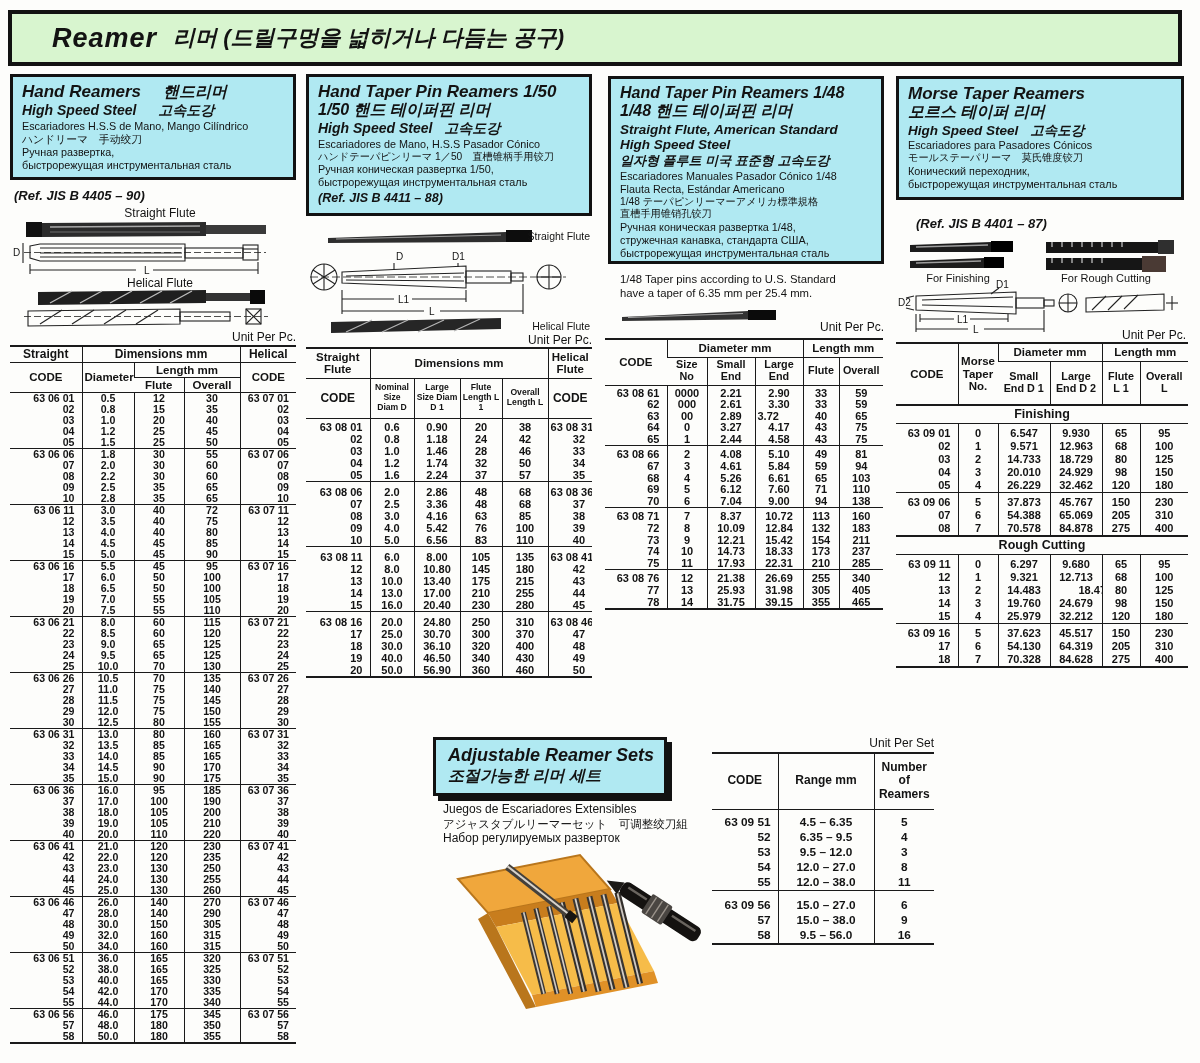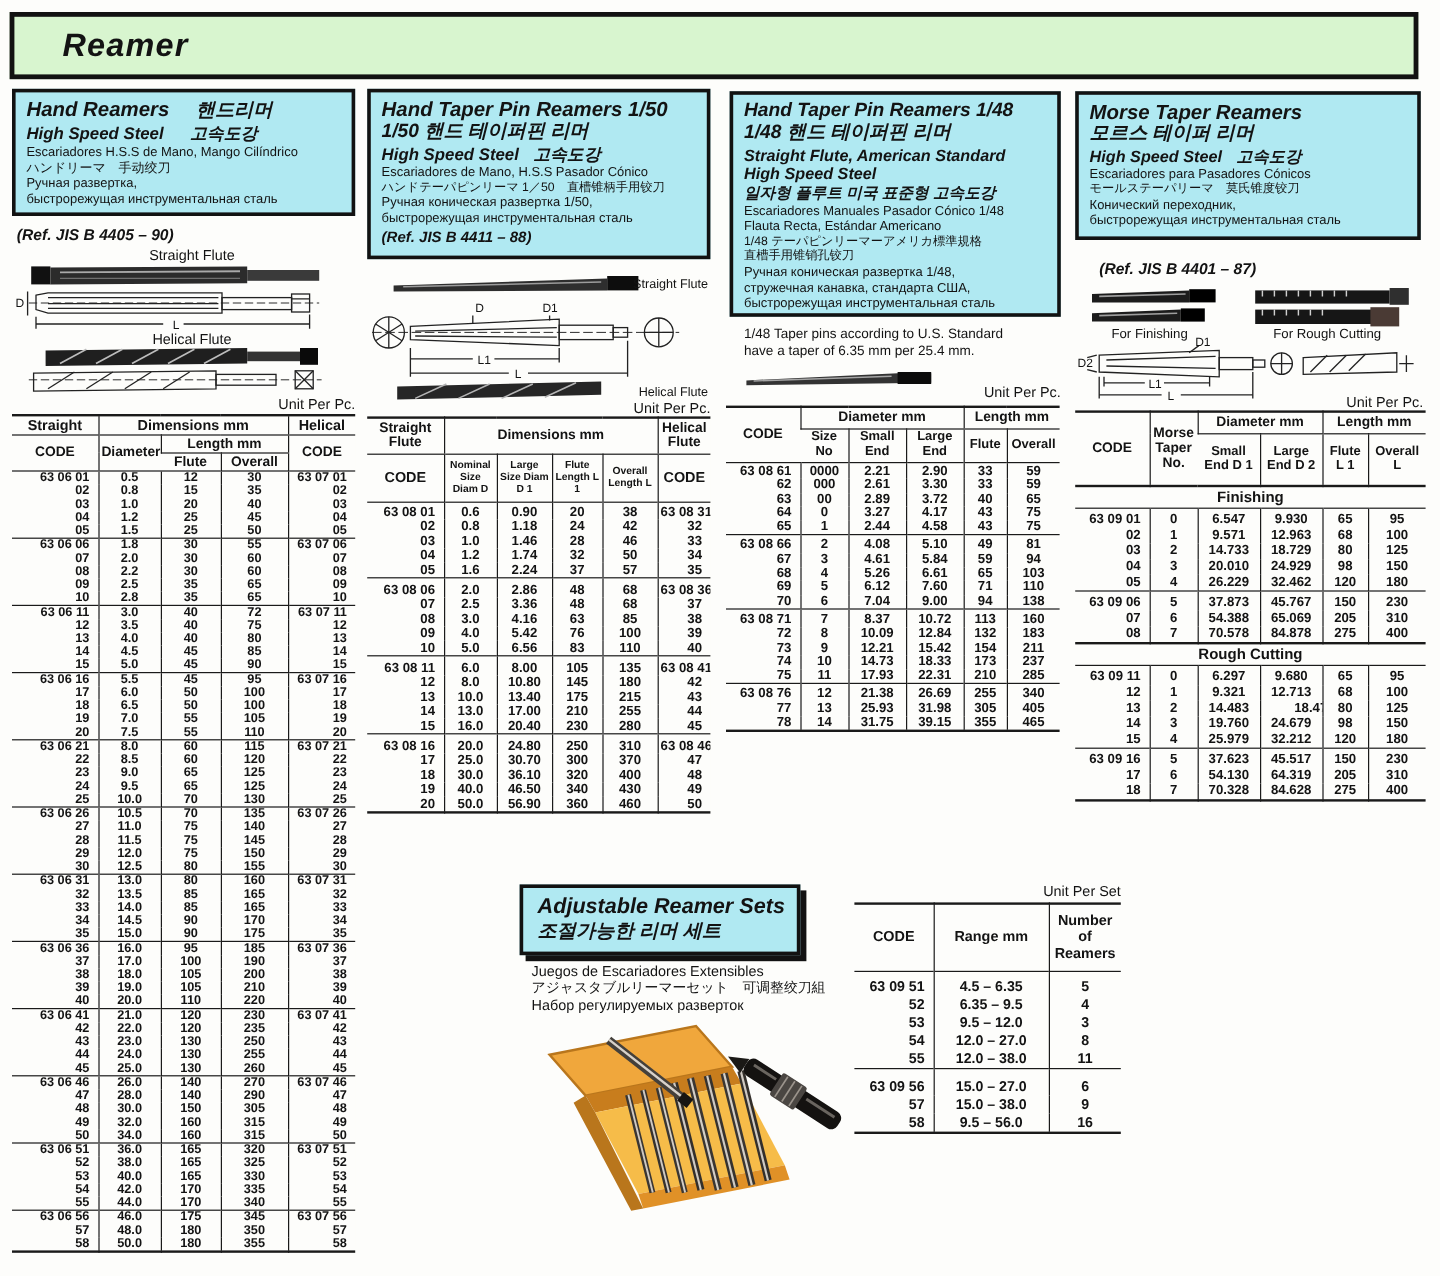--- a/index.html
+++ b/index.html
@@ -106,20 +106,21 @@
 
   .dlab { font-size:12px; fill:#131313; }
   .dlabsm { font-size:10px; fill:#131313; }
   svg text { font-family:"Liberation Sans","DejaVu Sans",sans-serif; }
 </style>
 </head>
 <body>
 
 <div class="abs banner">
   <span class="en">Reamer</span>
+  <span class="ko">리머 (드릴구멍을 넓히거나 다듬는 공구)</span>
 </div>
 
 <div class="abs hbox" style="left:10px; top:74px; width:286px; height:106px;">
   <div class="rowline">
       <span class="t1">Hand Reamers</span>
       <span class="t1k">핸드리머</span>
     </div>
   <div class="rowline">
       <span class="t2">High Speed Steel</span>
       <span class="t2">고속도강</span>
@@ -924,21 +925,21 @@
         <td style="text-align: center;">000</td>
         <td style="text-align: center;">2.61</td>
         <td style="text-align: center;">3.30</td>
         <td style="text-align: center;">33</td>
         <td style="text-align: center;">59</td>
       </tr>
       <tr>
         <td class="colr">63</td>
         <td style="text-align: center; margin-top: 32px;">00</td>
         <td style="text-align: center;">2.89</td>
-        <td style="text-align: center;">3.72</td>
+        <td style="text-align: left;">3.72</td>
         <td style="text-align: center;">40</td>
         <td style="text-align: center;">65</td>
       </tr>
       <tr>
         <td class="colr">64</td>
         <td style="text-align: center;">0</td>
         <td style="text-align: center;">3.27</td>
         <td style="text-align: center;">4.17</td>
         <td style="text-align: center;">43</td>
         <td style="text-align: center;">75</td>

